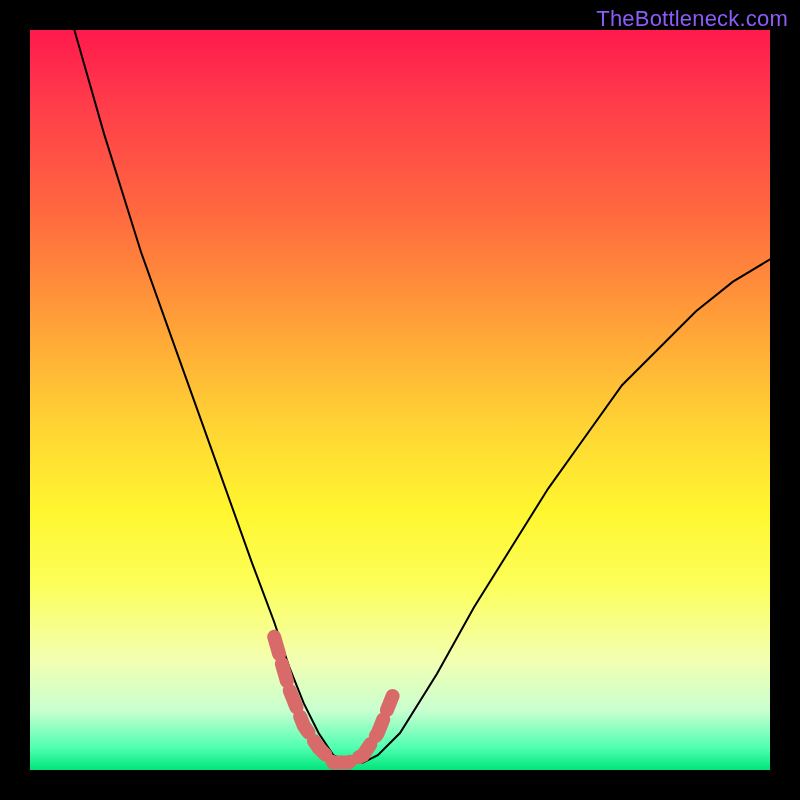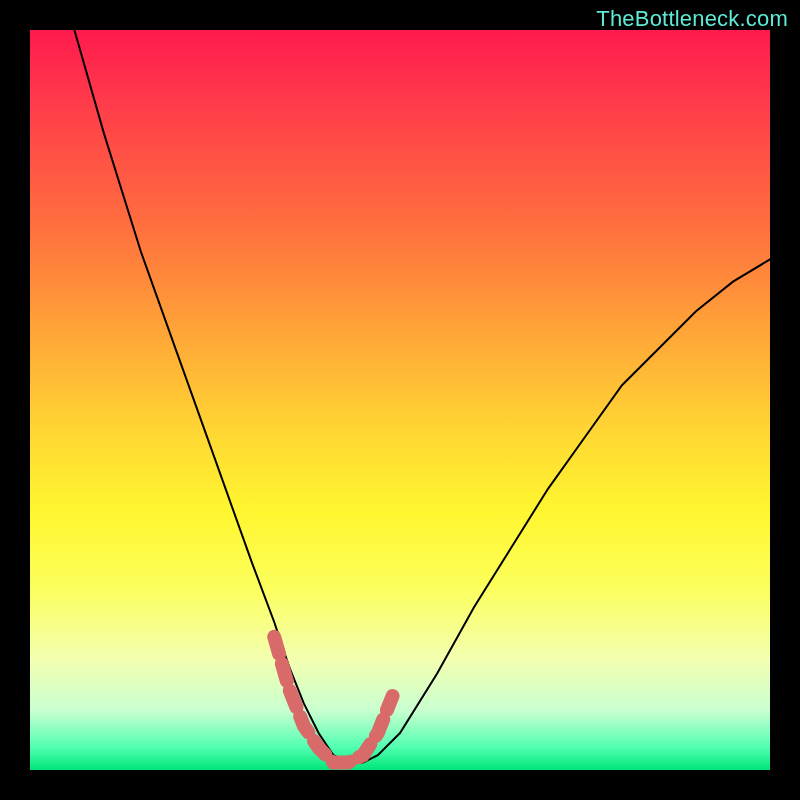--- a/index.html
+++ b/index.html
@@ -37,21 +37,21 @@
       #f3ffb0 85%,
       #c8ffd0 92%,
       #4fffb0 97%,
       #00e57a 100%
     );
   }
   .watermark {
     position: absolute;
     top: 6px;
     right: 12px;
-    color: #5eead4;
+    color: #8b5cf6;
     font-size: 22px;
     letter-spacing: 0.2px;
   }
   svg.curve {
     position: absolute;
     left: 0;
     top: 0;
     width: 740px;
     height: 740px;
     overflow: visible;

